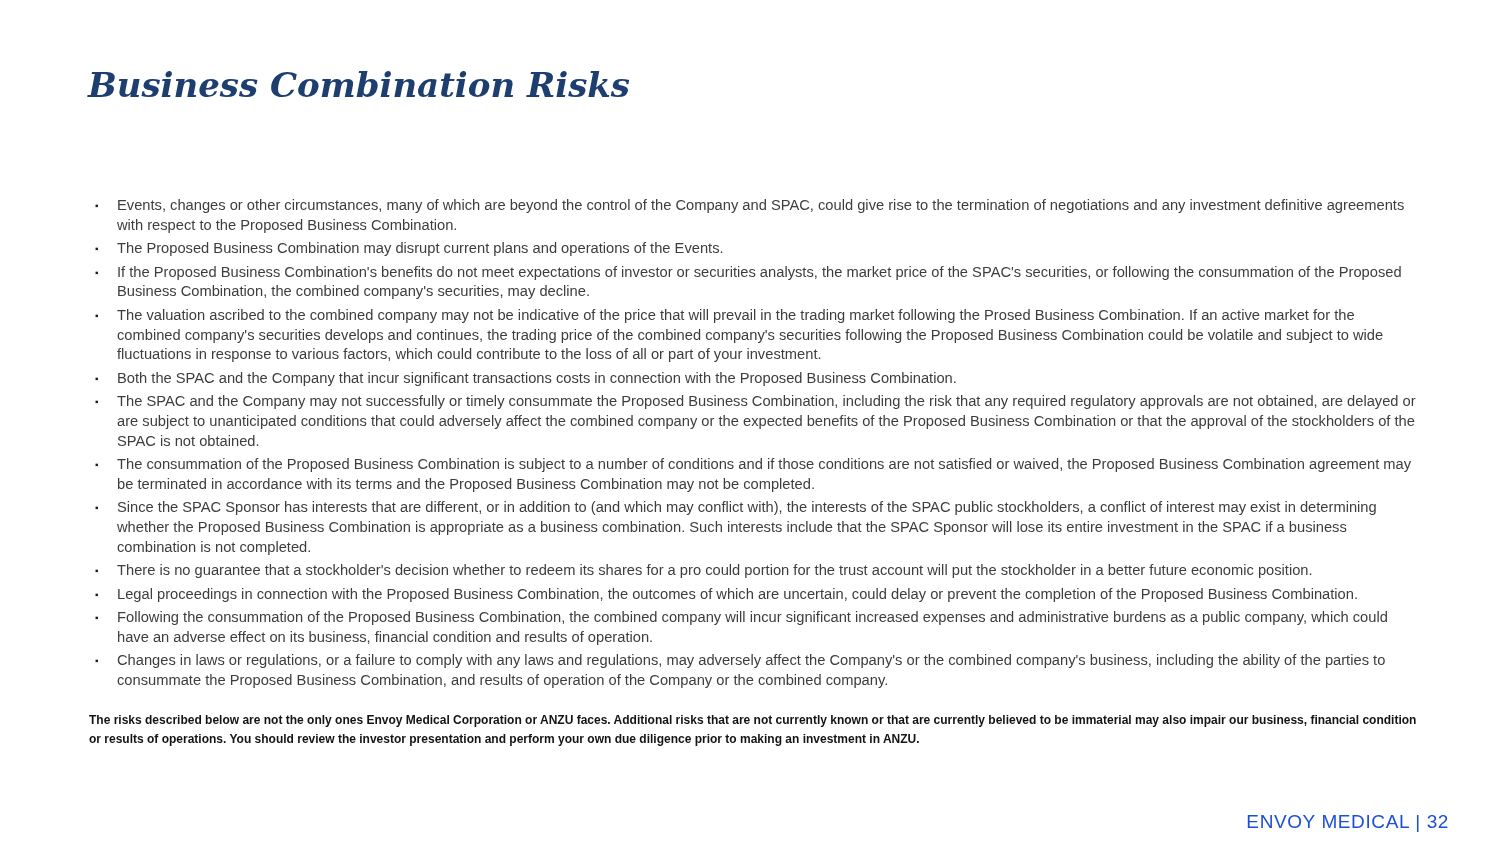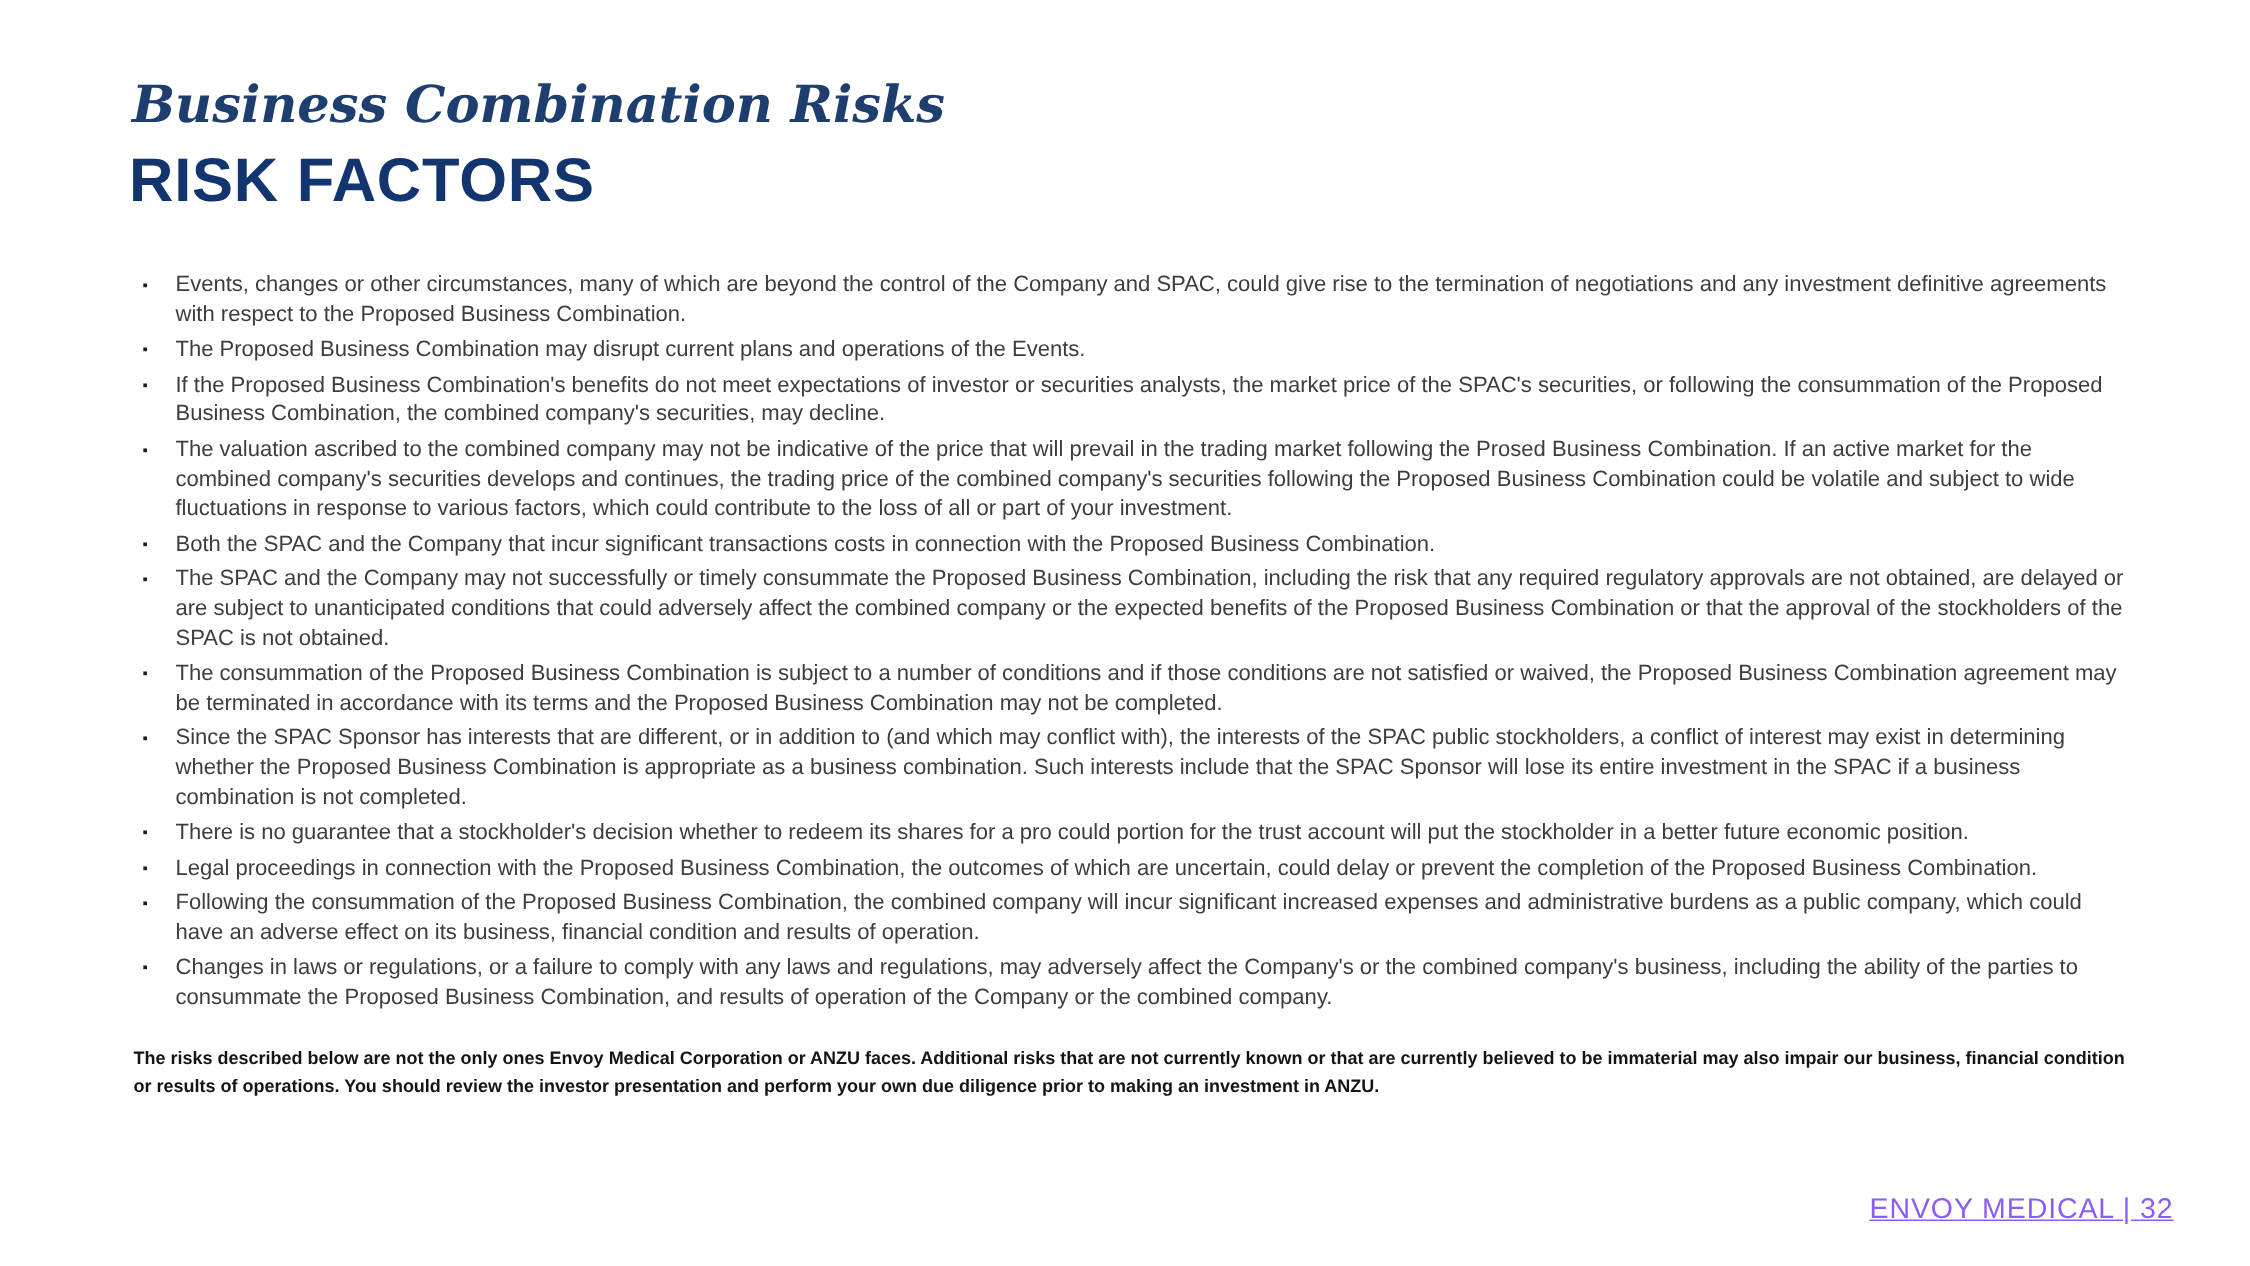--- a/index.html
+++ b/index.html
@@ -11,20 +11,21 @@
     width: 1500px;
     height: 844px;
     overflow: hidden;
     font-family: "Liberation Sans", sans-serif;
   }
   .slide {
     position: relative;
     width: 1500px;
     height: 688px;
     background: #ffffff;
+    margin-top: 15px;
   }
   .kicker {
     position: absolute;
     left: 88px;
     top: 50px;
     font-family: "DejaVu Serif", serif;
     font-style: italic;
     font-weight: 600;
     font-size: 34px;
     line-height: 40px;
@@ -89,32 +90,30 @@
     color: #141414;
     font-size: 15px;
     letter-spacing: 0.2px;
   }
   .footer-page {
     position: absolute;
     right: 51px;
     top: 796px;
     font-size: 19px;
     letter-spacing: 0.6px;
-    color: #8b5cf6;
-    text-decoration: underline;
+    color: #1d4ed8;
   }
 </style>
 </head>
 <body>
 
 <div class="slide">
 
   <div class="kicker">Business Combination Risks</div>
 
-  <div class="main-title">RISK FACTORS</div>
 
   <div class="content">
 
 
     <ul class="bullets">
       <li>
         <span class="marker">▪</span>
         <span class="bullet-text">Events, changes or other circumstances, many of which are beyond the control of the Company and SPAC, could give rise to the termination of negotiations and any investment definitive agreements with respect to the Proposed Business Combination.</span>
       </li>
       <li>

